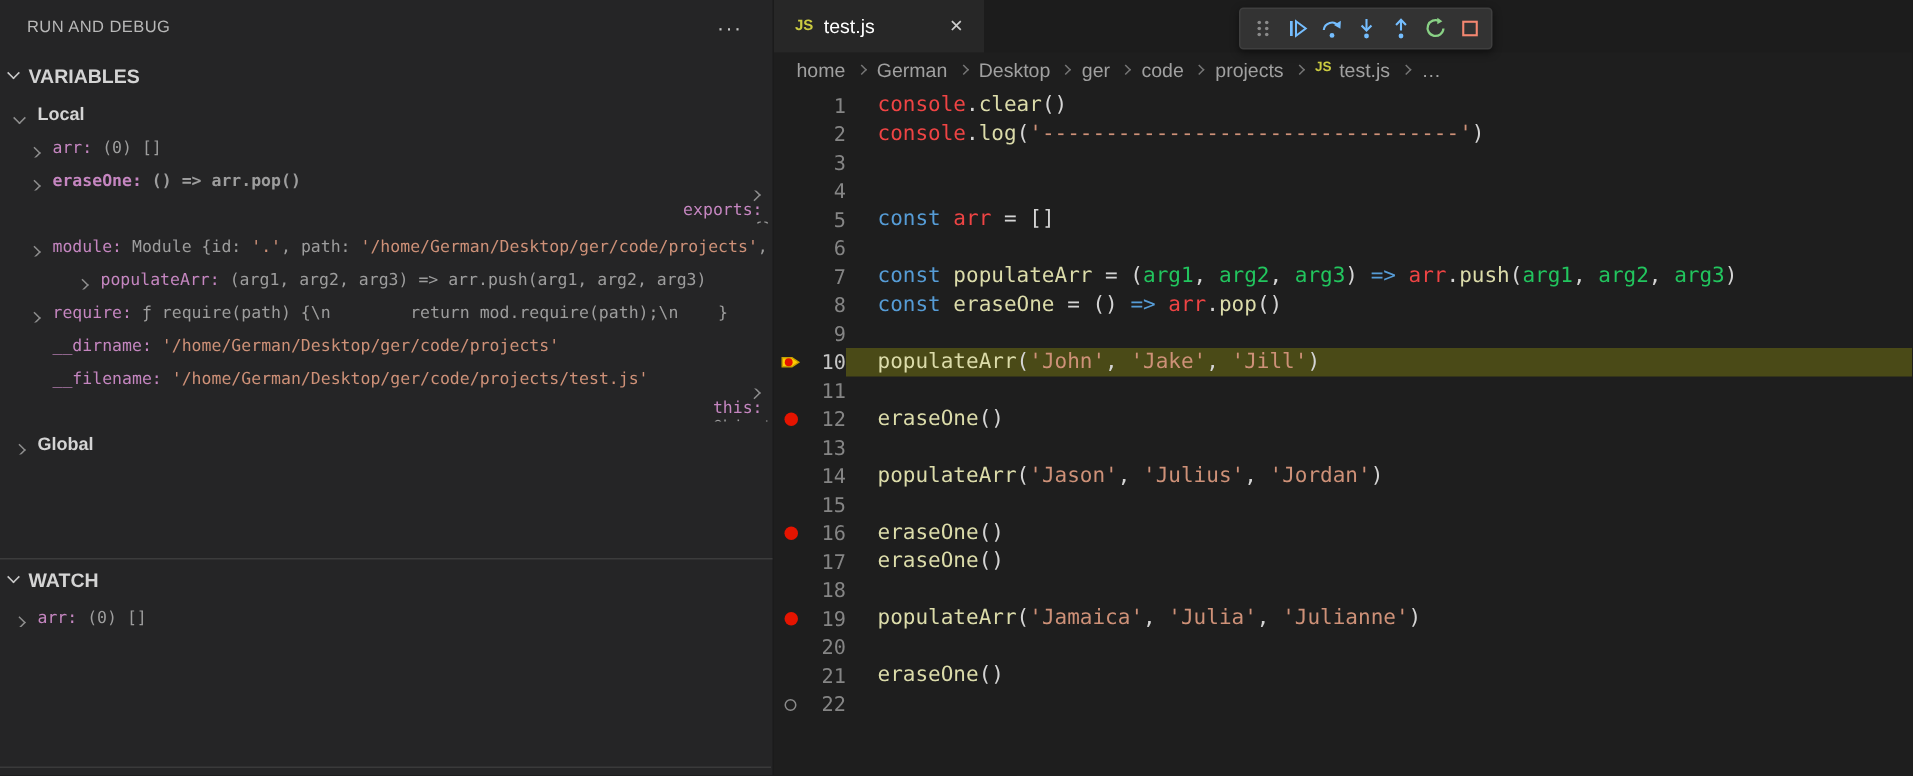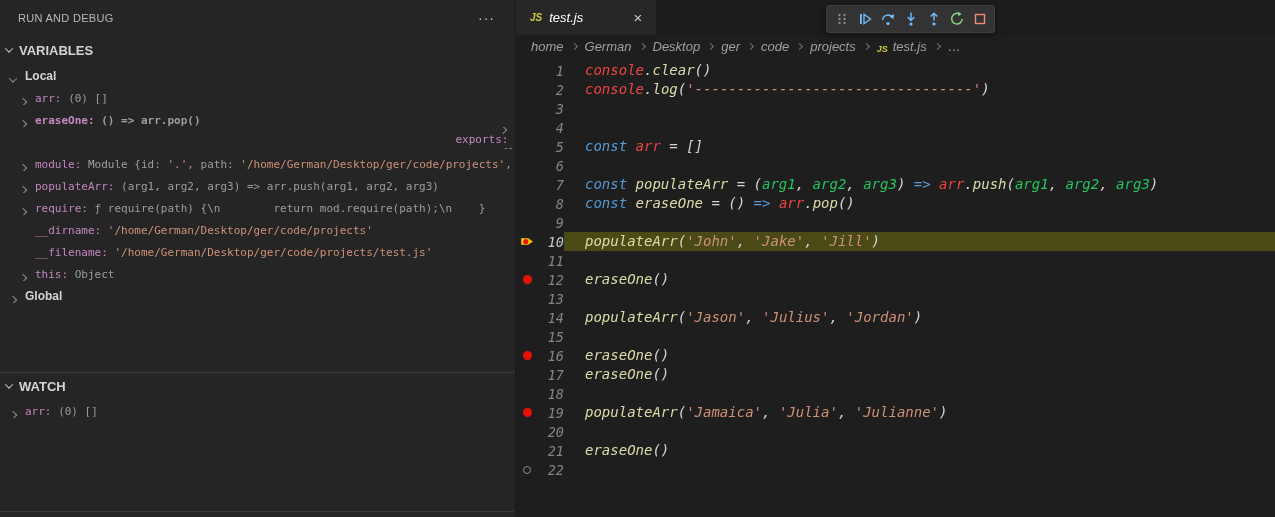--- a/index.html
+++ b/index.html
@@ -39,21 +39,21 @@
     white-space:pre; overflow:hidden;
   }
   .tree-row .chevbox { width:15px; display:inline-flex; justify-content:flex-start; flex:none; }
   .scope-label { font-family:"Liberation Sans",sans-serif; font-size:12px; font-weight:bold; color:#d4d4d4; }
   .var-name  { color:#c586c0; }
   .val-plain { color:#9d9d9d; }
   .val-str   { color:#ce9178; }
   .panel-divider { position:absolute; left:0; right:0; height:1px; background:#3c3c3c; }
   .bottom-line   { position:absolute; left:0; right:1px; top:511px; height:1px; background:#3a3a3a; }
   
-  .editor { position:absolute; left:516px; top:0; width:759px; height:517px; background:#1e1e1e;font-style:italic; }
+  .editor { position:absolute; left:516px; top:0; width:759px; height:517px; background:#1e1e1e; }
   .tabbar { position:relative; height:35px; background:#1c1c1c; }
   .tab {
     display:inline-flex; align-items:center; gap:7px; height:35px;
     padding:0 12px 0 14px; width:140px; background:#272727; color:#ffffff;
     font-size:13px; cursor:pointer;
   }
   .js-icon { color:#cbcb41; font-weight:bold; font-size:10px; flex:none; }
   .tab-label { flex:1; }
   .tab-close { color:#cccccc; font-size:15px; cursor:pointer; padding:0 2px; }
   .debug-toolbar {
@@ -63,21 +63,21 @@
     box-shadow:0 2px 6px rgba(0,0,0,.45);
   }
   .tb-btn {
     width:23px; height:24px; display:flex; align-items:center; justify-content:center;
     cursor:pointer; border-radius:3px;
   }
   .breadcrumb {
     height:22px; display:flex; align-items:center; padding-left:15px;
     color:#a0a0a0; font-size:13px; background:#1e1e1e;
   }
-  .bc-item { cursor:pointer; display:flex; align-items:flex-end; gap:5px; }
+  .bc-item { cursor:pointer; display:flex; align-items:flex-start; gap:5px; }
   .bc-sep {
     display:inline-block; width:5px; height:5px; margin:0 8px;
     border-right:1.3px solid #767676; border-bottom:1.3px solid #767676;
     transform:rotate(-45deg);
   }
   .bc-js { color:#cbcb41; font-weight:bold; font-size:9px; }
   .code {
     position:absolute; top:57px; left:0; right:0; bottom:0;
     padding-top:4px; overflow:hidden;
     font-family:"DejaVu Sans Mono", monospace; font-size:14px;
@@ -109,25 +109,25 @@
     <div class="section-header" style="top:39px">
       <span class="chev down"></span>
       <span>VARIABLES</span>
     </div>
     <div class="rows" style="top:61px" id="variables-rows">
         <div class="tree-row" style="padding-left: 10px;"><span class="chevbox"><span class="chev down"></span></span><span class="scope-label">Local</span></div>
         <div class="tree-row" style="padding-left: 20px;"><span class="chevbox"><span class="chev right"></span></span><span class="var-name">arr: </span><span class="val-plain">(0) []</span></div>
         <div class="tree-row" style="padding-left: 20px; font-weight: bold;"><span class="chevbox"><span class="chev right"></span></span><span class="var-name">eraseOne: </span><span class="val-plain">() =&gt; arr.pop()</span></div>
         <div class="tree-row" style="padding-left: 20px; flex-direction: column;"><span class="chevbox"><span class="chev right"></span></span><span class="var-name">exports: </span><span class="val-plain">{}</span></div>
         <div class="tree-row" style="padding-left: 20px;"><span class="chevbox"><span class="chev right"></span></span><span class="var-name">module: </span><span class="val-plain">Module {id: </span><span class="val-str">'.'</span><span class="val-plain">, path: </span><span class="val-str">'/home/German/Desktop/ger/code/projects'</span><span class="val-plain">, …</span></div>
-        <div class="tree-row" style="padding-left: 20px;"><span class="chevbox"><span class="chev right"></span></span><span class="var-name">populateArr: </span><span class="val-plain">(arg1, arg2, arg3) =&gt; arr.push(arg1, arg2, arg3)</span></div>
+        <div class="tree-row" style="padding-left: 8px; margin-left: 44px;"><span class="chevbox"><span class="chev right"></span></span><span class="var-name">populateArr: </span><span class="val-plain">(arg1, arg2, arg3) =&gt; arr.push(arg1, arg2, arg3)</span></div>
         <div class="tree-row" style="padding-left: 20px;"><span class="chevbox"><span class="chev right"></span></span><span class="var-name">require: </span><span class="val-plain">ƒ require(path) {\n        return mod.require(path);\n    }</span></div>
         <div class="tree-row" style="padding-left: 20px;"><span class="chevbox"></span><span class="var-name">__dirname: </span><span class="val-str">'/home/German/Desktop/ger/code/projects'</span></div>
         <div class="tree-row" style="padding-left: 20px;"><span class="chevbox"></span><span class="var-name">__filename: </span><span class="val-str">'/home/German/Desktop/ger/code/projects/test.js'</span></div>
-        <div class="tree-row" style="padding-left: 20px;"><span class="chevbox"><span class="chev right"></span></span><span class="var-name">this: </span><span class="val-plain">Object</span></div>
+        <div class="tree-row" style="padding-left: 20px; flex-direction: column;"><span class="chevbox"><span class="chev right"></span></span><span class="var-name">this: </span><span class="val-plain">Object</span></div>
         <div class="tree-row" style="padding-left: 10px;"><span class="chevbox"><span class="chev right"></span></span><span class="scope-label">Global</span></div>
       </div>
 
     <div class="panel-divider" style="top:372px"></div>
 
     <div class="section-header" style="top:375px">
       <span class="chev down"></span>
       <span>WATCH</span>
     </div>
     <div class="rows" style="top:396px" id="watch-rows">

